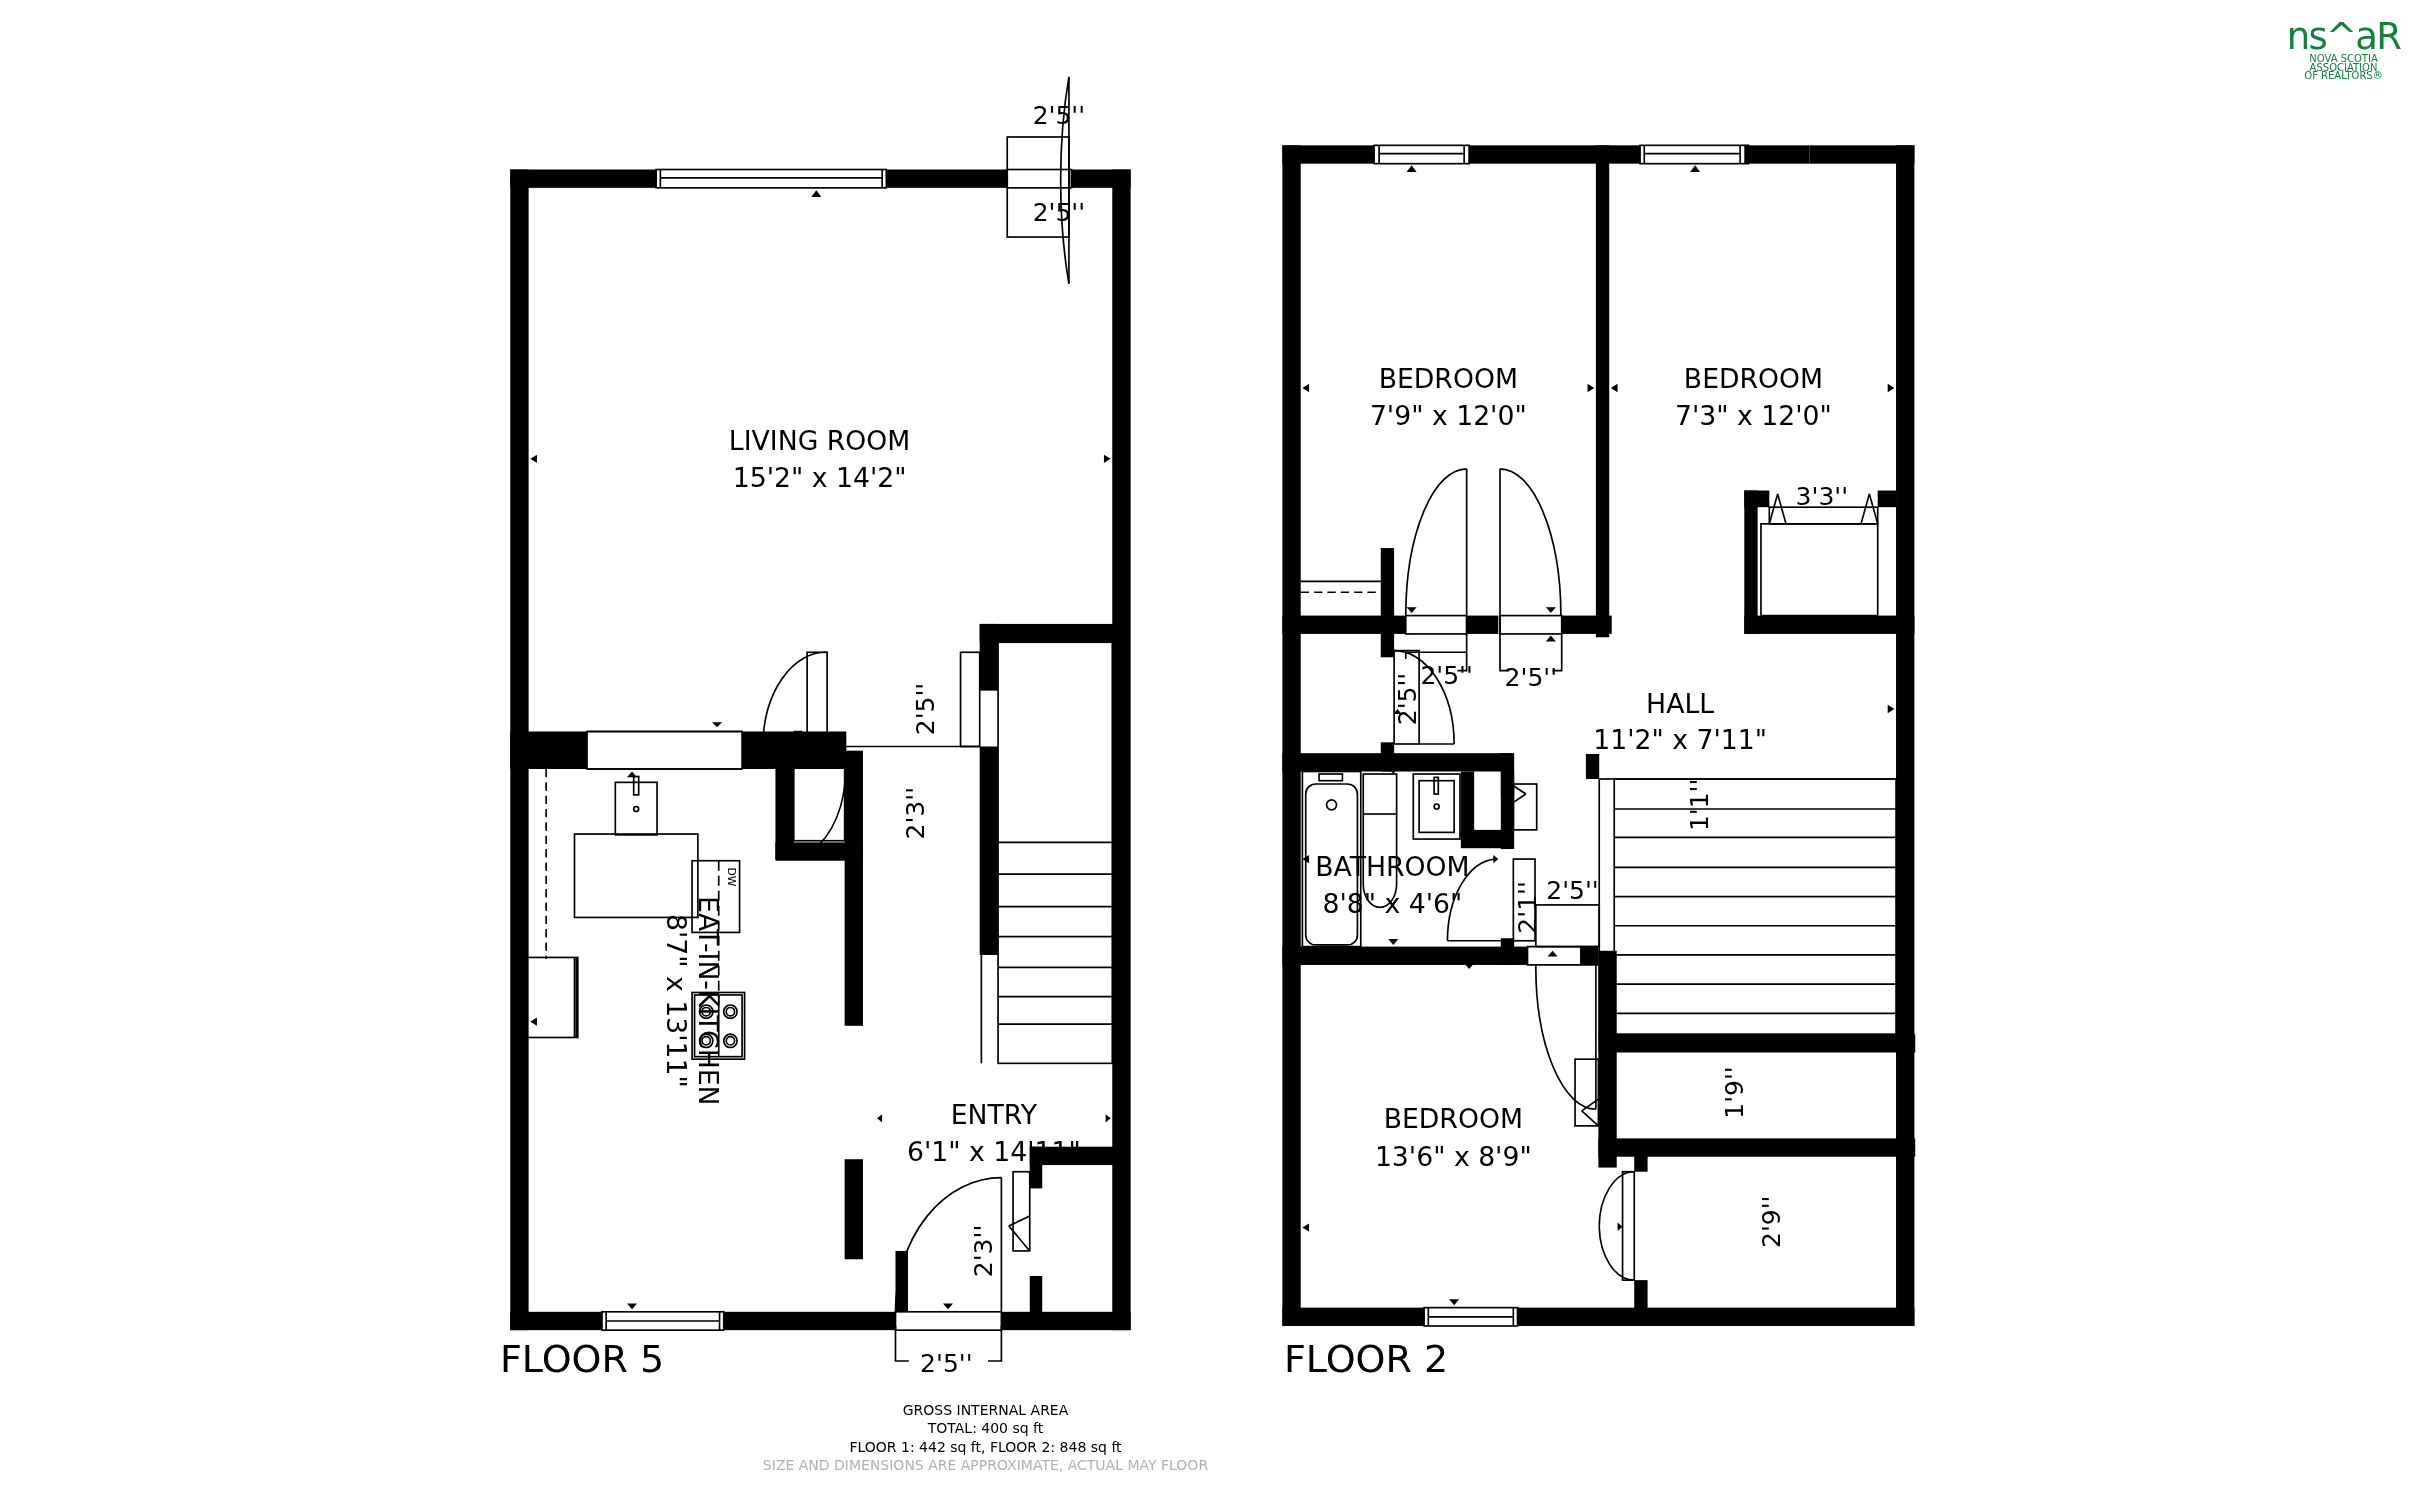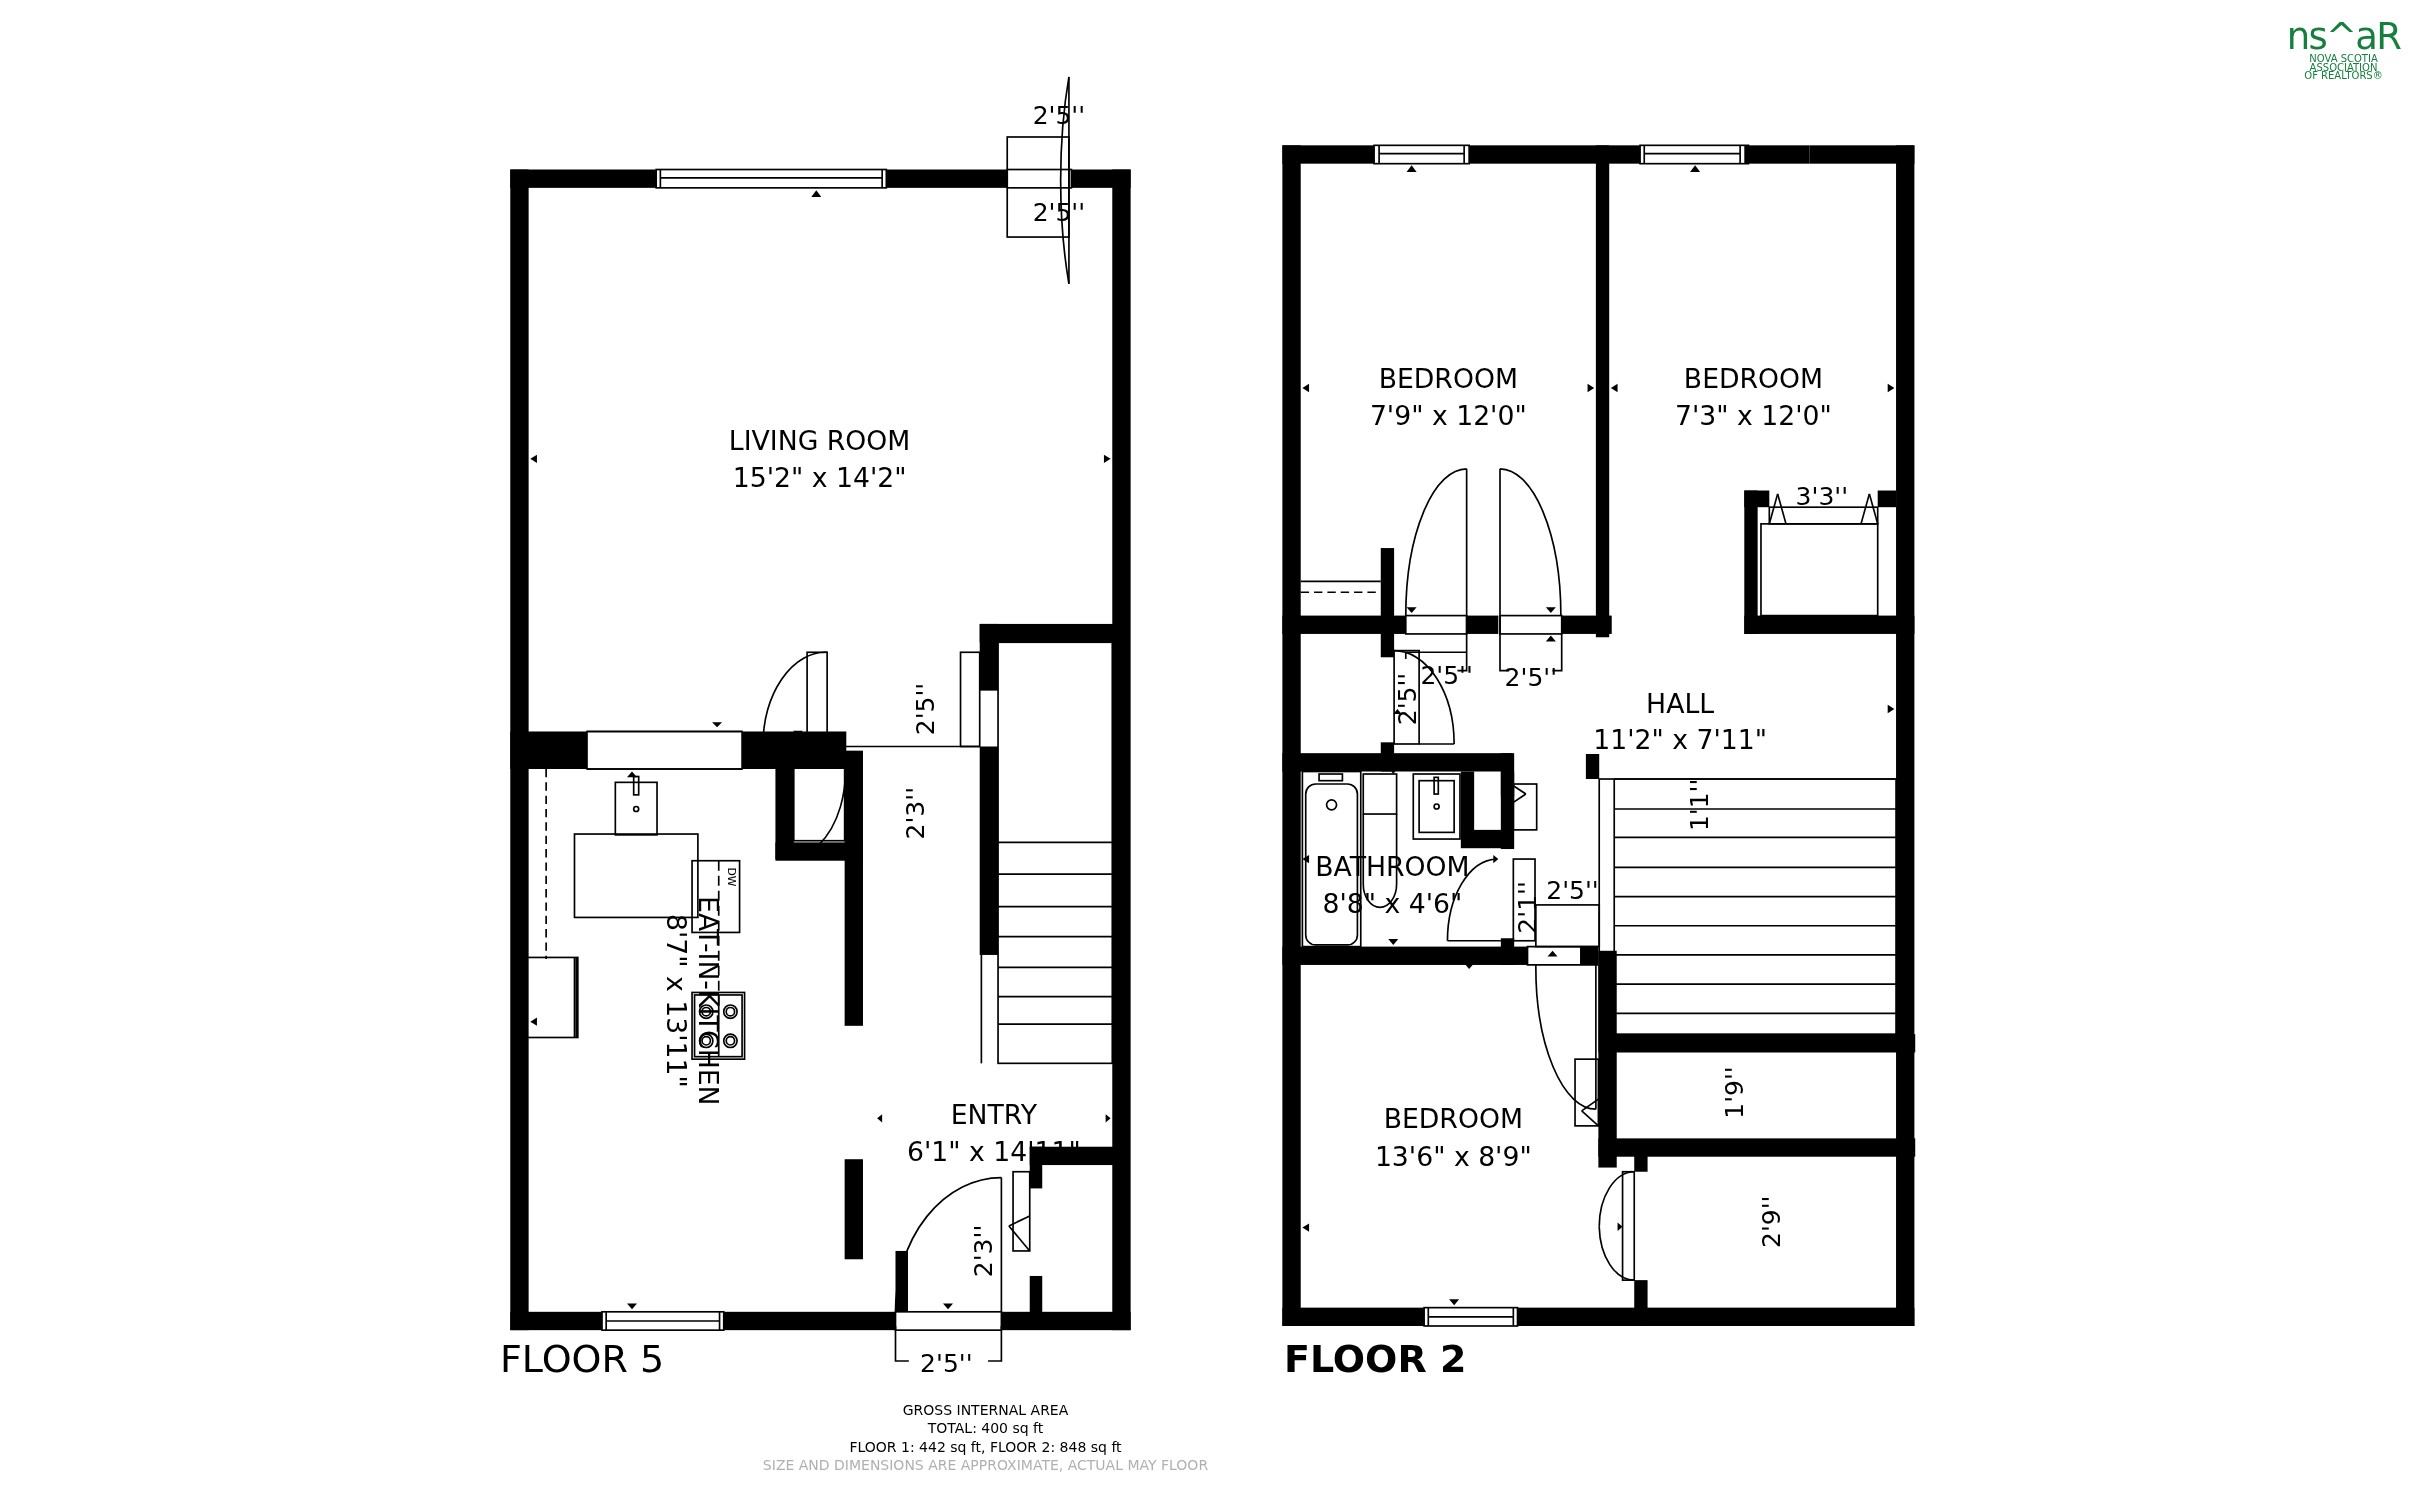--- a/index.html
+++ b/index.html
@@ -341,21 +341,21 @@
   <text class="lbl" x="1836" y="823" font-size="30" text-anchor="middle">2'5''</text>
   <text class="lbl" x="0" y="0" font-size="30" text-anchor="middle" transform="translate(1698,838) rotate(-90)">2'5''</text>
   <text class="lbl" x="0" y="0" font-size="30" text-anchor="middle" transform="translate(2048,965) rotate(-90)">1'1''</text>
   <text class="lbl" x="1886" y="1078" font-size="30" text-anchor="middle">2'5''</text>
   <text class="lbl" x="0" y="0" font-size="30" text-anchor="middle" transform="translate(1842,1088) rotate(-90)">2'1''</text>
   <text class="lbl" x="0" y="0" font-size="30" text-anchor="middle" transform="translate(2090,1310) rotate(-90)">1'9''</text>
   <text class="lbl" x="0" y="0" font-size="30" text-anchor="middle" transform="translate(2135,1465) rotate(-90)">2'9''</text>
 </svg>
 
 <div class="floor-title" style="left:500px; top:1337px;">FLOOR 5</div>
-<div class="floor-title" style="left:1284px; top:1337px;font-weight:bold;">FLOOR 2</div>
+<div class="floor-title" style="left:1284px; top:1337px;">FLOOR 2</div>
 
 <div class="footer">
   <div>GROSS INTERNAL AREA</div>
   <div>TOTAL: 400 sq ft</div>
   <div>FLOOR 1: 442 sq ft, FLOOR 2: 848 sq ft</div>
   <div class="disclaimer">SIZE AND DIMENSIONS ARE APPROXIMATE, ACTUAL MAY FLOOR</div>
 </div>
 
 
 </body></html>

